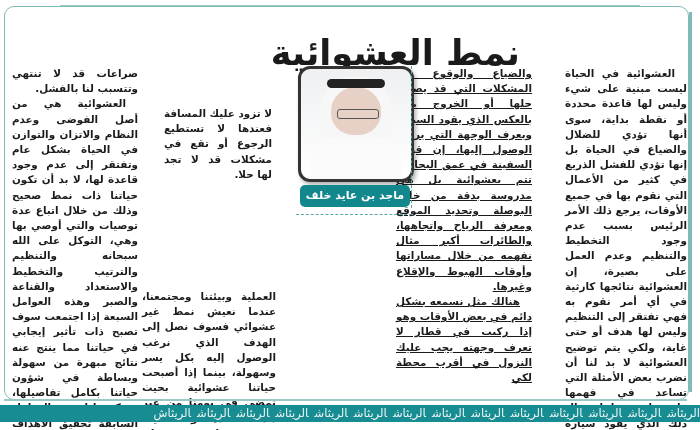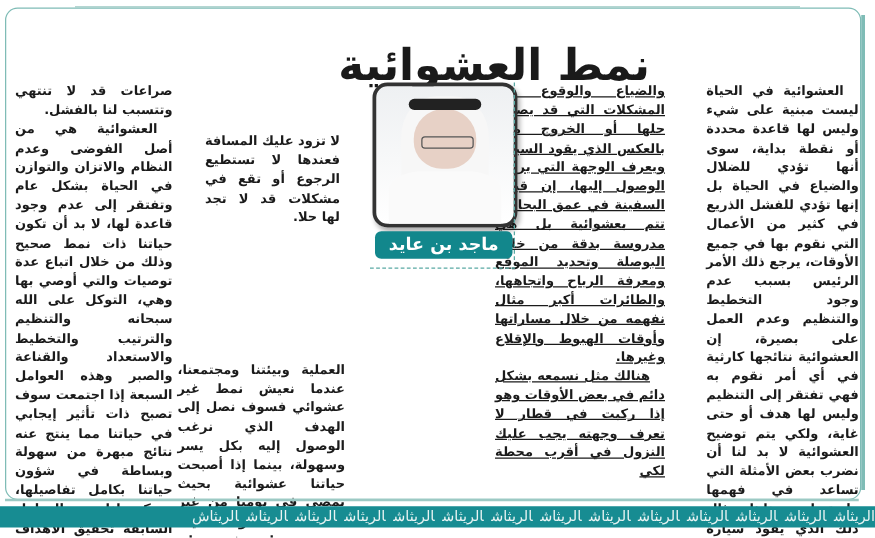--- a/index.html
+++ b/index.html
@@ -36,21 +36,21 @@
     border:3px solid #333; border-radius:12px; background:linear-gradient(#eef0f2,#ffffff);
     overflow:hidden; box-shadow:2px 3px 4px rgba(0,0,0,0.3);
   }
   .photo-head { position:absolute; left:30px; top:18px; width:50px; height:48px; background:#e7d1c6; border-radius:50% 50% 45% 45%; }
   .photo-ghutra { position:absolute; left:20px; top:8px; width:70px; height:80px; background:#f7f7f7; border-radius:40% 40% 20% 20%; }
   .photo-band { position:absolute; left:26px; top:10px; width:58px; height:9px; background:#222; border-radius:6px; }
   .photo-glasses { position:absolute; left:36px; top:40px; width:40px; height:8px; border:1.5px solid #555; border-radius:3px; }
   .photo-body { position:absolute; left:10px; top:68px; width:90px; height:50px; background:#fafafa; border-radius:30% 30% 0 0; }
   .byline {
     position:absolute; left:300px; top:185px; width:110px; height:22px; background:#12878c;
-    border-radius:5px; color:#fff; font-size:14px; font-weight:bold; text-align:center;
+    border-radius:5px; color:#fff; font-size:11px; font-weight:bold; text-align:center;
     line-height:22px; direction:rtl;
   }
   .dash-v { position:absolute; left:411px; top:66px; width:0; height:142px; border-left:1.5px dashed #5aa9a4; }
   .dash-h { position:absolute; left:296px; top:214px; width:116px; height:0; border-top:1.5px dashed #5aa9a4; }
   .bottom-line { position:absolute; left:4px; right:13px; top:399px; height:2px; background:#9cc9c4; }
   .banner {
     position:absolute; left:0; top:405px; width:700px; height:17px; background:#178c92;
     color:#e9f4f3; font-size:11.5px; font-weight:normal; line-height:17px; white-space:nowrap;
     overflow:hidden; direction:rtl;
   }

